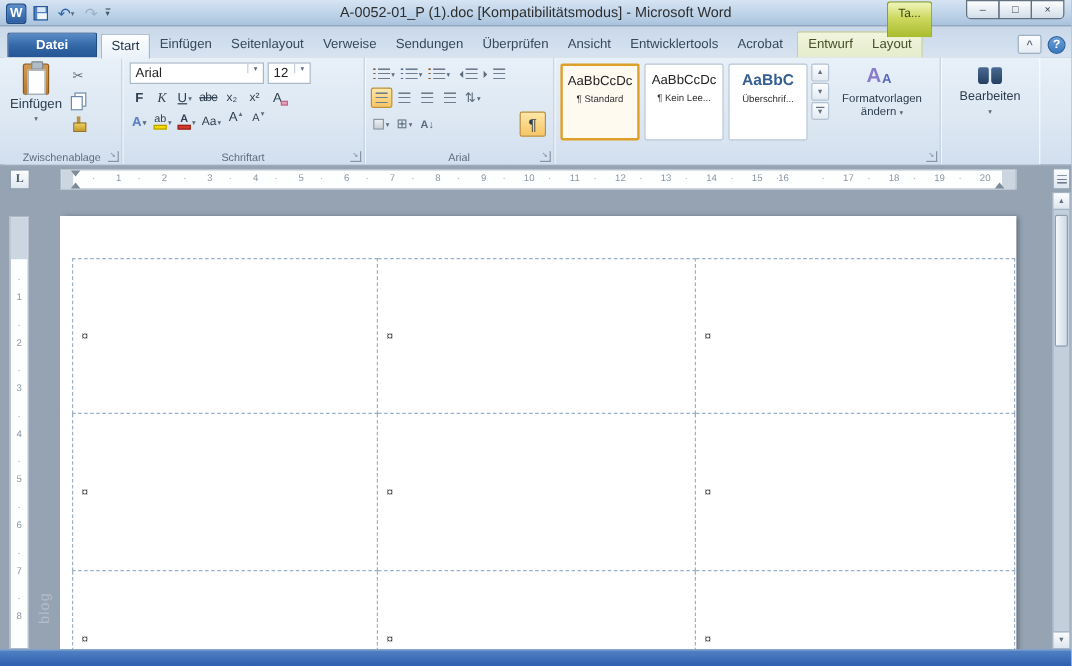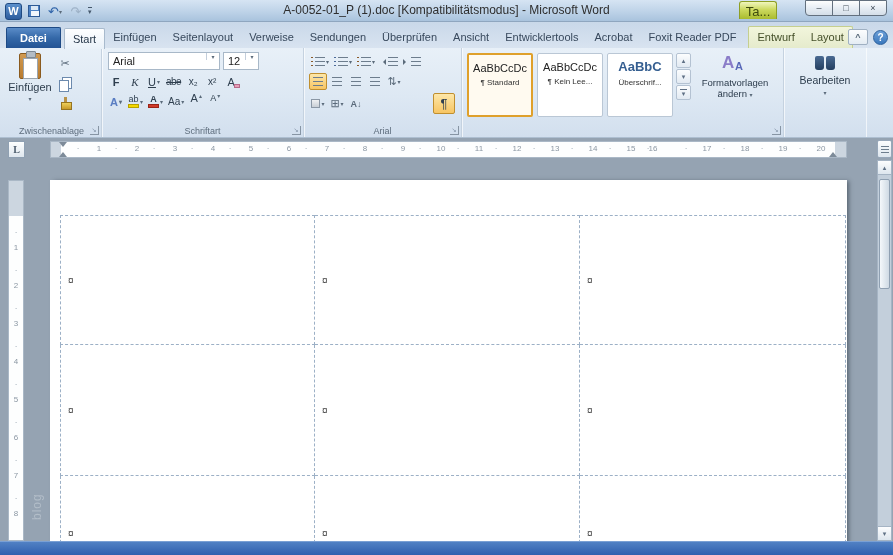--- a/index.html
+++ b/index.html
@@ -16,36 +16,36 @@
     border:1px solid #1f4a82;color:#fff;font-weight:bold;font-size:11px;text-align:center;line-height:15px;}
   .qbtn{width:18px;height:18px;display:flex;align-items:center;justify-content:center;border-radius:2px;}
   .floppy{width:12px;height:12px;background:#4d82c4;border:1px solid #2d5a96;position:relative;}
   .floppy::before{content:"";position:absolute;left:2px;top:0;width:7px;height:4px;background:#dbe8f5;}
   .floppy::after{content:"";position:absolute;left:2px;bottom:0;width:8px;height:5px;background:#f2f7fc;}
   .undo{color:#2d62a8;font-size:13px;line-height:13px;}
   .redo{color:#9db1c6;font-size:13px;line-height:13px;}
   .qdd{font-size:7px;color:#44576b;border-top:1px solid #44576b;padding-top:1px;line-height:6px;}
   .title-text{position:absolute;left:0;right:0;top:0;height:22px;line-height:21px;text-align:center;
     font-size:12px;color:#2e2e2e;z-index:1;}
-  .ctx-header{position:absolute;left:739px;top:1px;width:38px;height:18px;z-index:4;
+  .ctx-header{position:absolute;left:739px;top:1px;width:38px;height:30px;z-index:4;
     background:linear-gradient(180deg,#f0f6bd 0%,#ccd95e 45%,#a9bb2e 100%);
     border:1px solid #8e9f25;border-bottom:none;border-radius:3px 3px 0 0;
-    font-size:13px;color:#3e4a0d;text-align:center;line-height:19px;overflow:hidden;}
+    font-size:10px;color:#3e4a0d;text-align:center;line-height:19px;overflow:hidden;}
   .winbtns{position:absolute;right:6px;top:0;display:flex;z-index:4;}
   .wbtn{width:28px;height:16px;border:1px solid #63707e;margin-left:-1px;
     background:linear-gradient(#fdfefe,#e9eff5 45%,#d4dee8);
     color:#3f4a55;font-size:9px;line-height:14px;text-align:center;}
   .wbtn.min{border-radius:0 0 0 4px;}
   .wbtn.close{border-radius:0 0 4px 0;}
 
   
   .tabrow{position:absolute;left:0;top:22px;right:0;height:26px;
     background:linear-gradient(180deg,#c9d8e9,#d8e3f0);}
   .tablist{position:absolute;left:6px;bottom:0;display:flex;align-items:flex-end;}
-  .filetab{height:21px;padding:0 13px;margin-right:3px;border-radius:2px 2px 0 0;
+  .filetab{height:21px;padding:0 23px;margin-right:3px;border-radius:2px 2px 0 0;
     background:linear-gradient(#5a8cc8,#3468a8 50%,var(--file-tab-blue,#245494));
     border:1px solid #1e4a85;border-bottom:none;color:#fff;font-size:11px;font-weight:600;line-height:20px;}
   .tab{height:21px;padding:0 8px;font-size:11px;line-height:21px;color:#37485c;white-space:nowrap;}
   .tab.active{background:linear-gradient(#fdfeff,#e9f1f9);border:1px solid #a8bacd;border-bottom:none;
     border-radius:2px 2px 0 0;margin-bottom:-1px;color:#243548;z-index:2;}
   .ctxzone{display:flex;margin-left:4px;background:linear-gradient(#f2f5dc,#e5ebcc);
     border:1px solid #c5cf8e;border-bottom:none;border-radius:2px 2px 0 0;}
   .tab.ctx{color:#45502a;}
   .tabrow-right{position:absolute;right:5px;bottom:3px;display:flex;align-items:center;gap:5px;}
   .chevbtn{width:20px;height:16px;border:1px solid #9fb0c2;border-radius:2px;
@@ -242,21 +242,20 @@
 
       <div class="tab active">Start</div>
         <div class="tab">Einfügen</div>
         <div class="tab">Seitenlayout</div>
         <div class="tab">Verweise</div>
         <div class="tab">Sendungen</div>
         <div class="tab">Überprüfen</div>
         <div class="tab">Ansicht</div>
         <div class="tab">Entwicklertools</div>
         <div class="tab">Acrobat</div>
-        <div class="tab">Foxit Reader PDF</div>
         <div class="ctxzone">
           <div class="tab ctx">Entwurf</div>
           <div class="tab ctx">Layout</div>
         </div>
     </div>
     <div class="tabrow-right">
       <div class="chevbtn">^</div>
       <div class="helpbtn">?</div>
     </div>
   </div>

